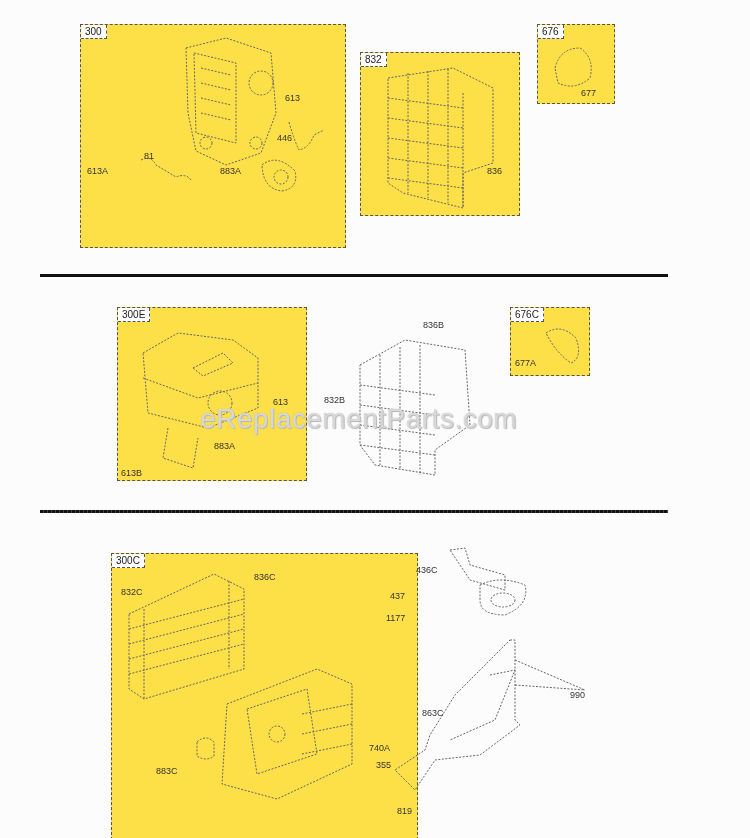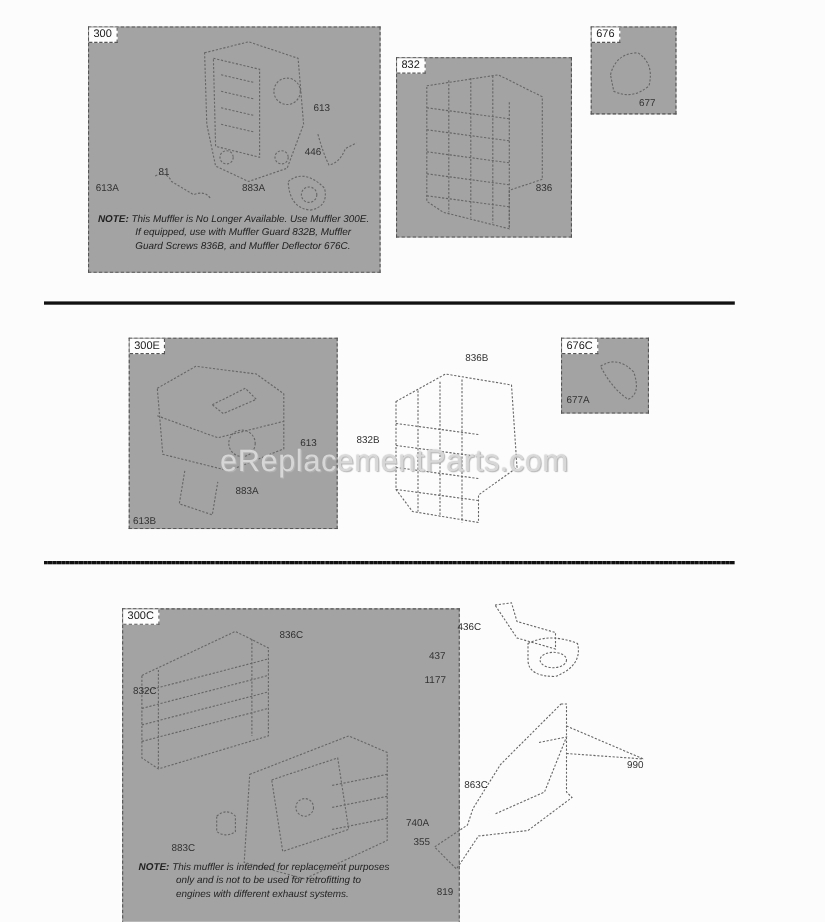--- a/index.html
+++ b/index.html
@@ -1,17 +1,17 @@
 <!DOCTYPE html>
 <html><head>
 <meta charset="utf-8">
 <style>
   html,body{margin:0;padding:0;background:#fcfcfc;}
   body{width:750px;height:838px;position:relative;overflow:hidden;font-family:"Liberation Sans",sans-serif;color:#222;}
-  .panel{position:absolute;border:1px dashed #555;background:#a3a3a3;}
+  .panel{position:absolute;border:1px dashed #555;background:#fde047;}
   .tag{position:absolute;left:0;top:0;border-right:1px dashed #555;border-bottom:1px dashed #555;font-size:10px;padding:1px 4px;background:#fdfdfd;}
   .lbl{position:absolute;font-size:9px;color:#333;white-space:nowrap;}
   .note{position:absolute;font-size:9px;font-style:italic;line-height:12px;color:#222;}
   .note b{font-style:italic;font-weight:bold;}
   .note .body{display:block;padding-left:34px;text-indent:-34px;}
   .divider{position:absolute;left:40px;width:628px;height:3px;background:#111;}
   .divider.dotted{background:repeating-linear-gradient(90deg,#111 0 3px,#444 3px 4px);}
   .wm{position:absolute;left:200px;top:403px;font-size:28px;color:rgba(255,255,255,0.6);text-shadow:0 0 1px #999,1px 1px 1px #bbb;letter-spacing:0.5px;pointer-events:none;}
   svg{position:absolute;overflow:visible;}
   svg *{fill:none;stroke:#666;stroke-width:1;stroke-dasharray:2 1.5;}
@@ -37,23 +37,20 @@
     <path d="M5 5 Q15 0 20 10 L40 22 Q50 18 55 25"></path>
   </svg>
   <svg style="left:203px;top:95px;" width="45" height="35">
     <path d="M5 2 Q10 20 15 30 Q25 28 30 15 L40 10"></path>
   </svg>
   <span class="lbl" style="left:204px;top:68px;">613</span>
   <span class="lbl" style="left:196px;top:108px;">446</span>
   <span class="lbl" style="left:63px;top:126px;text-align:right;">81</span>
   <span class="lbl" style="left:6px;top:141px;">613A</span>
   <span class="lbl" style="left:139px;top:141px;">883A</span>
-  <div class="note" style="left:8px;top:168px;width:250px;">
-    <span class="body"><b>NOTE:</b> <span>This Muffler is No Longer Available. Use Muffler 300E. If equipped, use with Muffler Guard 832B, Muffler Guard Screws 836B, and Muffler Deflector 676C.</span></span>
-  </div>
 </div>
 
 <div class="panel" style="left:360px;top:24px;width:158px;height:162px;margin-top:28px;">
   <div class="tag">832</div>
   <svg style="left:22px;top:10px;" width="120" height="150">
     <path d="M5 15 L70 5 L110 25 L110 100 L80 110 L80 145 L20 130 L5 120 Z"></path>
     <path d="M5 35 L80 45 M5 55 L80 65 M5 75 L80 85 M5 95 L80 105 M5 115 L80 125"></path>
     <path d="M25 10 L25 130 M45 8 L45 135 M65 6 L65 140 M80 30 L80 145"></path>
   </svg>
   <span class="lbl" style="left:126px;top:113px;">836</span>
@@ -112,26 +109,23 @@
   </svg>
   <svg style="left:95px;top:110px;" width="150" height="140">
     <path d="M20 40 L110 5 L145 20 L145 100 L70 135 L15 120 Z"></path>
     <path d="M40 45 L100 25 L110 90 L50 110 Z"></path>
     <path d="M95 50 L145 40 M95 70 L145 60 M95 90 L145 80"></path>
     <circle cx="70" cy="70" r="8"></circle>
   </svg>
   <svg style="left:82px;top:180px;" width="25" height="30">
     <path d="M3 8 Q12 0 20 8 L20 22 Q12 28 3 22 Z"></path>
   </svg>
-  <span class="lbl" style="left:9px;top:33px;margin-top:36px;">832C</span>
+  <span class="lbl" style="left:9px;top:33px;">832C</span>
   <span class="lbl" style="left:142px;top:18px;">836C</span>
   <span class="lbl" style="left:44px;top:190px;margin-top:22px;">883C</span>
-  <div class="note" style="left:14px;top:228px;width:236px;">
-    <span class="body"><b>NOTE:</b> <span>This muffler is intended for replacement purposes only and is not to be used for retrofitting to engines with different exhaust systems.</span></span>
-  </div>
 </div>
 
 <svg style="left:445px;top:545px;" width="95" height="80">
   <path d="M5 5 L20 3 L25 20 L60 30 L60 45 L25 35 Z"></path>
   <path d="M35 40 Q55 30 80 40 Q85 60 60 70 Q35 70 35 55 Z"></path>
   <ellipse cx="58" cy="55" rx="12" ry="7"></ellipse>
 </svg>
 <svg style="left:395px;top:635px;" width="130" height="160">
   <path d="M115 5 L120 5 L120 85 L125 90 L85 120 L40 125 L20 155 L0 135 L30 115 L35 100 L60 60 Z"></path>
   <path d="M95 40 L120 35 L100 85 L55 105"></path>

